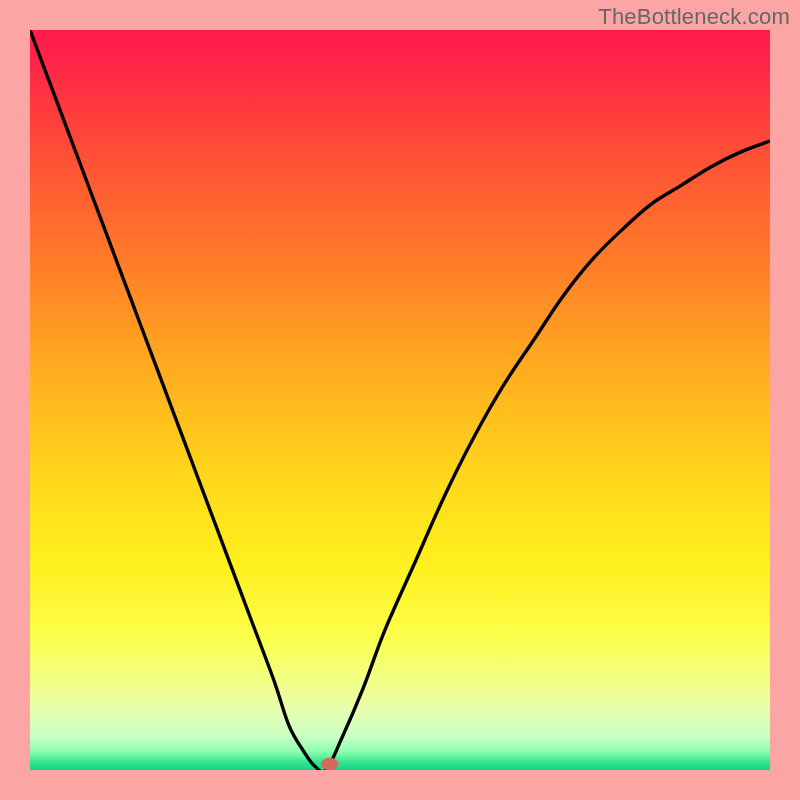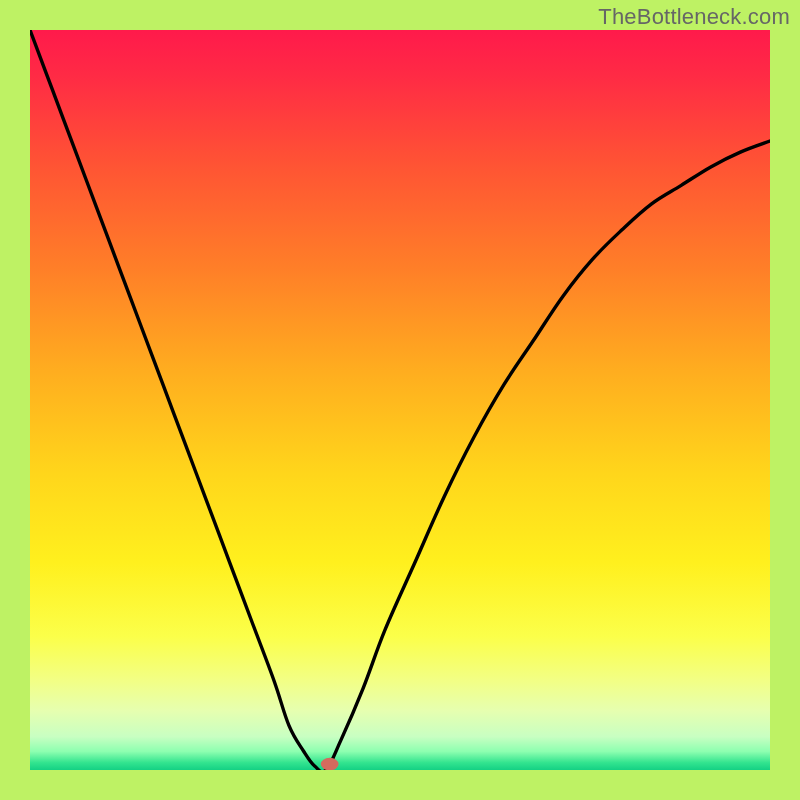--- a/index.html
+++ b/index.html
@@ -8,21 +8,21 @@
     width: 800px;
     height: 800px;
     overflow: hidden;
     background: #000;
     font-family: Arial, Helvetica, sans-serif;
   }
   .frame {
     position: relative;
     width: 800px;
     height: 800px;
-    background: #bef264;
+    background: #fca5a5;
   }
   .plot-area {
     position: absolute;
     left: 30px;
     top: 30px;
     width: 740px;
     height: 740px;
     overflow: hidden;
   }
   .watermark {

